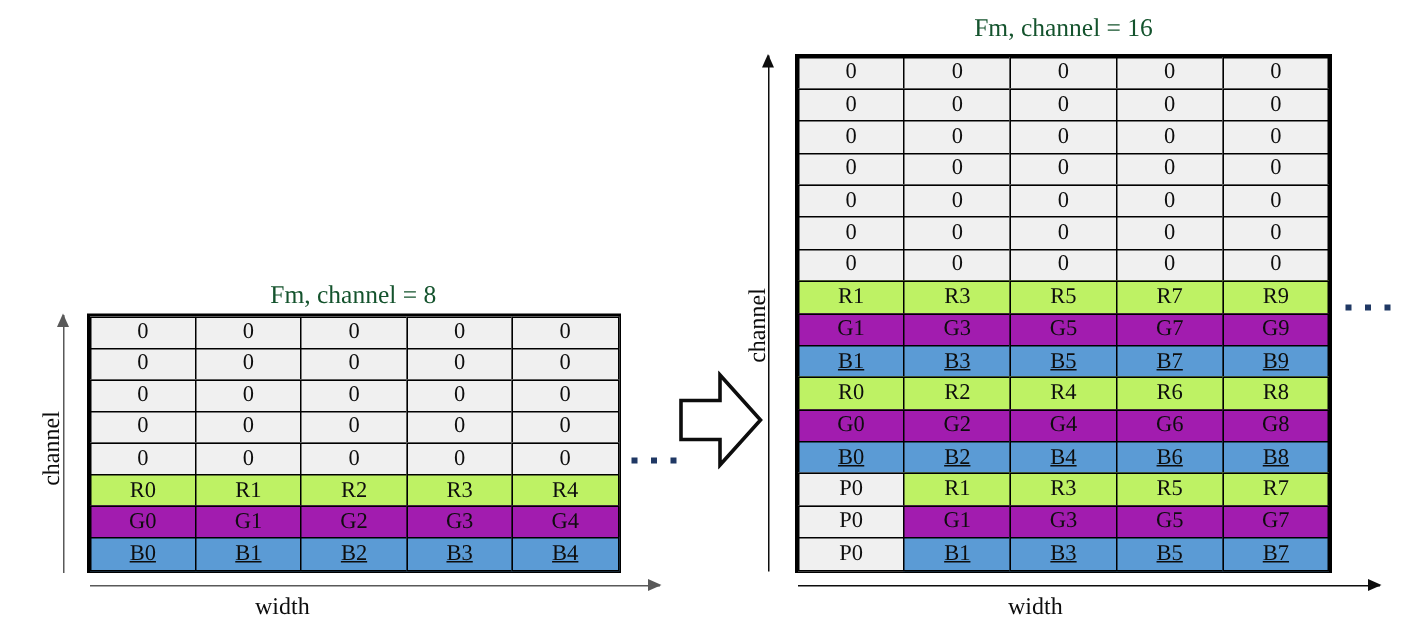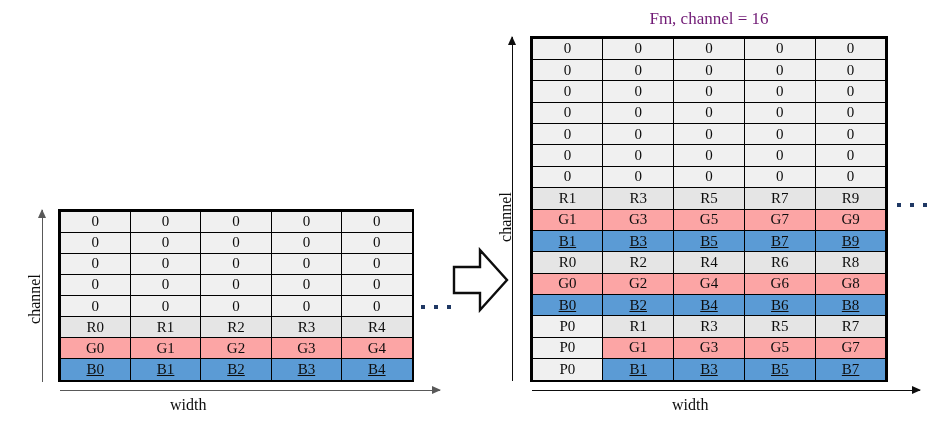--- a/index.html
+++ b/index.html
@@ -9,21 +9,21 @@
     font-family:"Liberation Serif","DejaVu Serif",serif;
     position:relative;
     overflow:hidden;
   }
   .stage{position:absolute;left:0;top:0;width:938px;height:429px;}
 
   
   .title{
     position:absolute;
     font-size:17px;
-    color:#701a75;
+    color:#14532d;
     white-space:nowrap;
     text-align:center;
   }
 
   
   .fmtable{
     position:absolute;
     border:2px solid #000000;
     box-sizing:border-box;
     background:#ffffff;
@@ -42,22 +42,22 @@
     box-sizing:border-box;
     display:flex;
     align-items:center;
     justify-content:center;
     font-size:15px;
     line-height:1;
     color:#0d0d0d;
     overflow:hidden;
   }
   .c-zero{background:#f0f0f0;}
-  .c-red{background:#e5e5e5;}
-  .c-green{background:#fca5a5;}
+  .c-red{background:#bef264;}
+  .c-green{background:#a21caf;}
   .c-blue{background:#5b9bd5;text-decoration:underline;}
 
   
   .axis-v{
     position:absolute;
     width:1px;
     background:#595959;
   }
   .axis-v.dark{background:#0d0d0d;}
   .axis-v::before{
@@ -113,20 +113,21 @@
   }
 
   
   .block-arrow{position:absolute;}
 </style>
 </head>
 <body>
 
 <div class="stage">
 
+  <div class="title" style="left:58px;top:187px;width:355px;">Fm, channel = 8</div>
 
   <div class="axis-label vert" style="left:-5px;top:290px;width:80px;text-align:center;">channel</div>
 
   <div class="axis-v" style="left:42px;top:210px;height:172px;"></div>
 
   <div class="fmtable" id="left-table" style="left:58px;top:209px;width:356px;height:173px;">
       <div class="row">
         <div class="cell c-zero">0</div>
         <div class="cell c-zero">0</div>
         <div class="cell c-zero">0</div>

